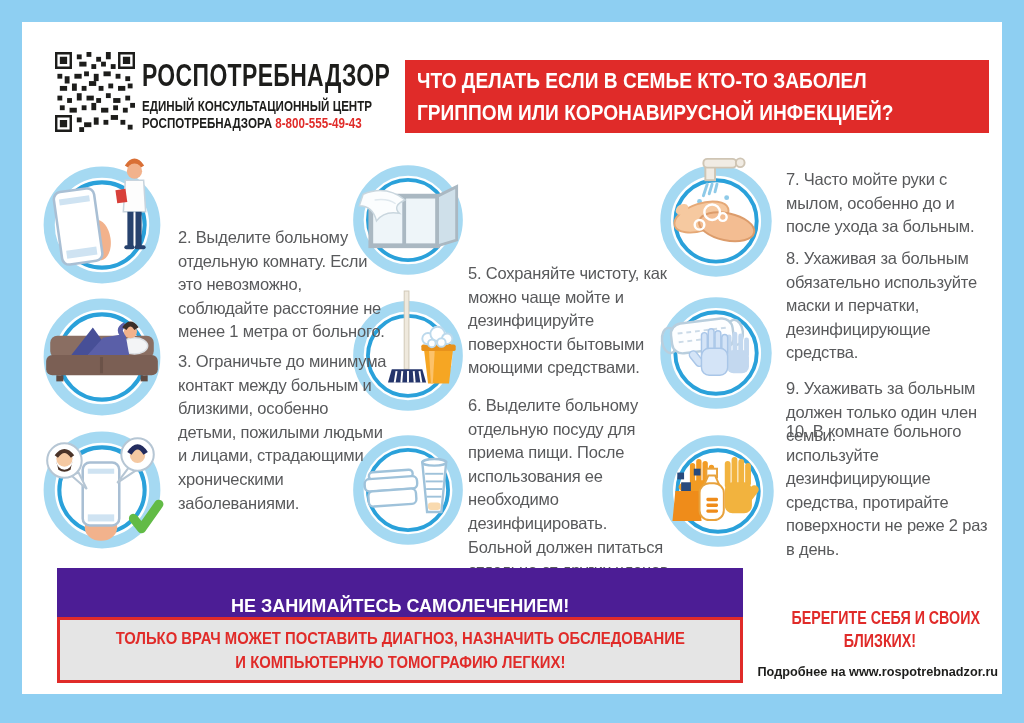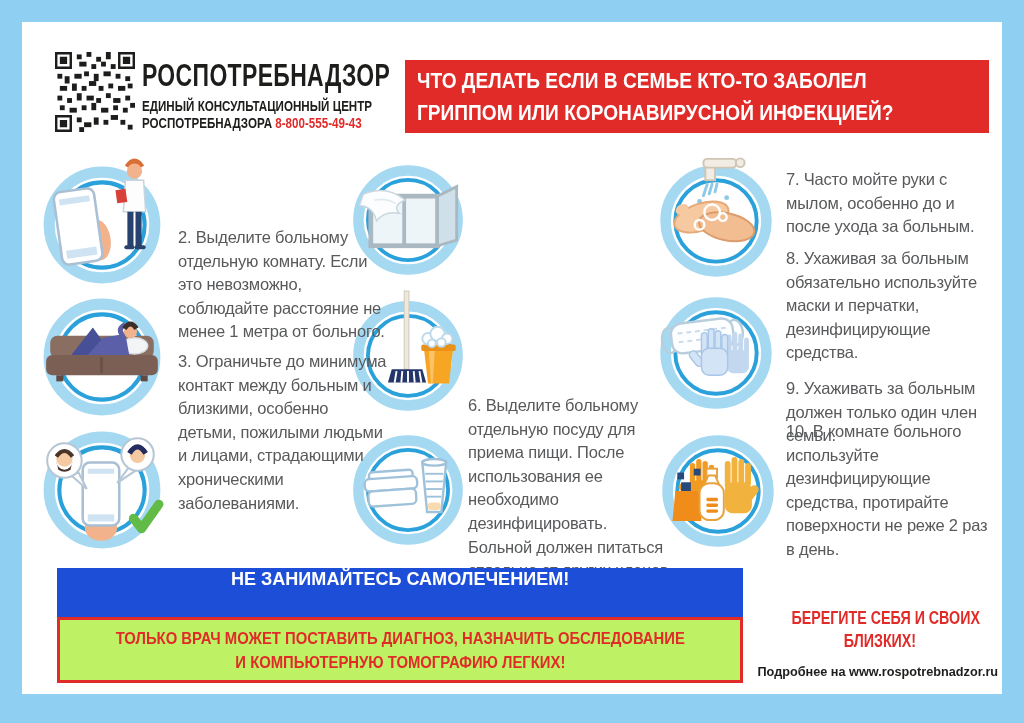--- a/index.html
+++ b/index.html
@@ -34,28 +34,28 @@
   }
 
   
   .item-text{
     color:#58595b;font-size:16.5px;line-height:1.43;letter-spacing:-.2px;
   }
 
   
   .warn-block{left:57px;top:568px;width:686px;}
   .warn-red{
-    height:49px;background:#1d4ed8;display:flex;align-items:flex-start;justify-content:center;
+    height:49px;background:#4c1d95;display:flex;align-items:flex-end;justify-content:center;
   }
   .warn-red .line{
     color:#ffffff;font-weight:bold;font-size:19px;white-space:nowrap;
     transform:scaleX(.95);transform-origin:center;
   }
   .warn-white{
-    height:60px;background:#bef264;border:3px solid #e02b29;
+    height:60px;background:#e5e5e5;border:3px solid #e02b29;
     display:flex;flex-direction:column;align-items:center;justify-content:center;
   }
   .warn-white .line{
     color:#e02b29;font-weight:bold;font-size:16.5px;line-height:24px;white-space:nowrap;
     transform:scaleX(.90);transform-origin:center;
   }
   .slogan{left:762px;top:606px;width:236px;text-align:center;}
   .slogan .line{
     display:block;color:#e02b29;font-weight:bold;font-size:19px;line-height:23px;white-space:nowrap;
     transform:scaleX(.75);transform-origin:center;
@@ -355,20 +355,21 @@
       <g fill="#ef8c1a">
         <rect x="53" y="72" width="12" height="3.5" rx="1.5"></rect>
           <rect x="53" y="78" width="12" height="3.5" rx="1.5"></rect>
           <rect x="53" y="84" width="12" height="3.5" rx="1.5"></rect>
       </g>
     </svg>
   </div>
 
   <div class="abs item-text" style="left:178px;top:226px;width:210px;">2. Выделите больному отдельную комнату. Если это невозможно, соблюдайте расстояние не менее 1 метра от больного.</div>
   <div class="abs item-text" style="left:178px;top:350px;width:212px;">3. Ограничьте до минимума контакт между больным и близкими, особенно детьми, пожилыми людьми и лицами, страдающими хроническими заболеваниями.</div>
+  <div class="abs item-text" style="left:468px;top:262px;width:206px;">5. Сохраняйте чистоту, как можно чаще мойте и дезинфицируйте поверхности бытовыми моющими средствами.</div>
   <div class="abs item-text" style="left:468px;top:394px;width:206px;">6. Выделите больному отдельную посуду для приема пищи. После использования ее необходимо дезинфицировать. Больной должен питаться отдельно от других членов семьи.</div>
   <div class="abs item-text" style="left:786px;top:168px;width:208px;">7. Часто мойте руки с мылом, особенно до и после ухода за больным.</div>
   <div class="abs item-text" style="left:786px;top:247px;width:202px;">8. Ухаживая за больным обязательно используйте маски и перчатки, дезинфицирующие средства.</div>
   <div class="abs item-text" style="left:786px;top:350px;width:206px;margin-top:27px;">9. Ухаживать за больным должен только один член семьи.</div>
   <div class="abs item-text" style="left:786px;top:420px;width:210px;">10. В комнате больного используйте дезинфицирующие средства, протирайте поверхности не реже 2 раз в день.</div>
 
   <div class="abs warn-block">
     <div class="warn-red">
       <span class="line">НЕ ЗАНИМАЙТЕСЬ САМОЛЕЧЕНИЕМ!</span>
     </div>

